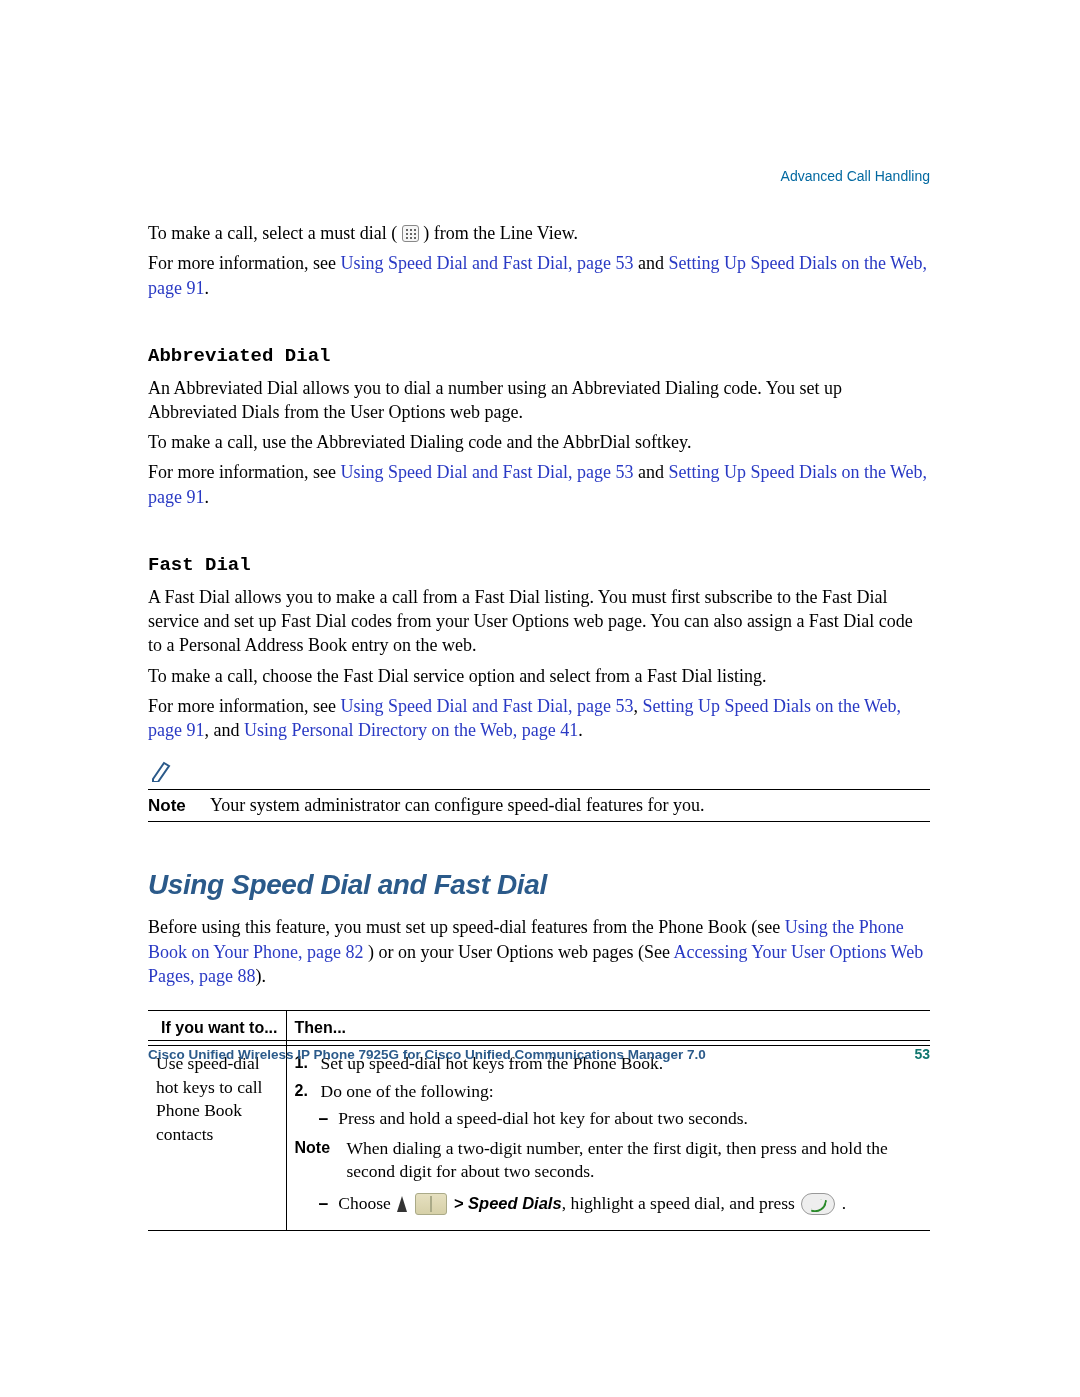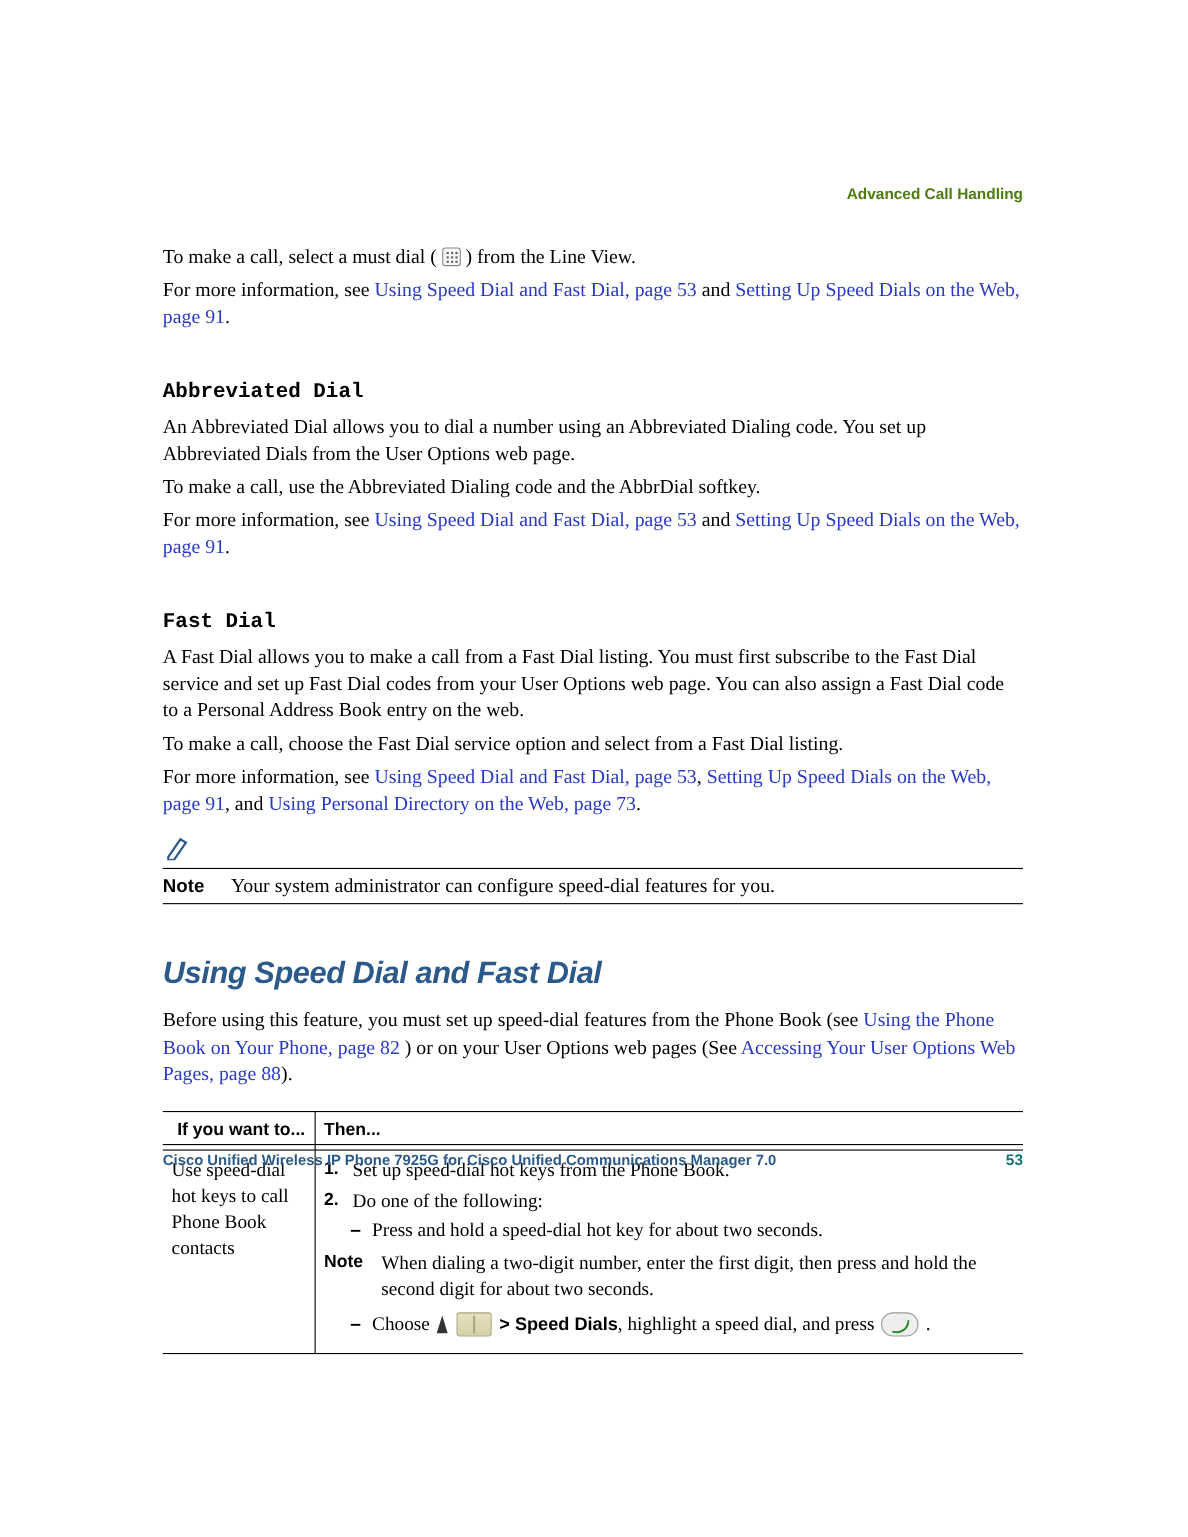--- a/index.html
+++ b/index.html
@@ -14,23 +14,23 @@
     position: relative;
   }
   .page {
     padding: 165px 150px 0 148px;
   }
   .header-right {
     position: absolute;
     right: 150px;
     top: 167px;
     font-family: Arial, Helvetica, sans-serif;
-    font-weight: bold;
+    font-weight: normal;
     font-size: 14px;
-    color: #4d7c0f;
+    color: #0369a1;
   }
   .para {
     margin: 0 0 6px 0;
   }
   .para.space-top {
     margin-top: 6px;
   }
   .first-block {
     margin-top: 56px;
   }
@@ -221,20 +221,21 @@
   .footer-page {
     font-family: Arial, Helvetica, sans-serif;
     font-weight: bold;
     font-size: 14px;
     color: #0f766e;
   }
   .then-strong {
     font-family: Arial, Helvetica, sans-serif;
     font-weight: bold;
     font-size: 16.5px;
+    font-style: italic;
   }
 </style>
 </head>
 <body>
 
 <div class="header-right">Advanced Call Handling</div>
 
 <div class="page">
 
   <div class="first-block">
@@ -261,21 +262,21 @@
     <a href="#" class="xref">Setting Up Speed Dials on the Web, page 91</a><span>.</span>
   </p>
 
   <h4 class="subhead">Fast Dial</h4>
   <p class="para">A Fast Dial allows you to make a call from a Fast Dial listing. You must first subscribe to the Fast Dial service and set up Fast Dial codes from your User Options web page. You can also assign a Fast Dial code to a Personal Address Book entry on the web.</p>
   <p class="para space-top">To make a call, choose the Fast Dial service option and select from a Fast Dial listing.</p>
   <p class="para space-top">
     <span>For more information, see </span>
     <a href="#" class="xref">Using Speed Dial and Fast Dial, page 53</a><span>, </span>
     <a href="#" class="xref">Setting Up Speed Dials on the Web, page 91</a><span>, and </span>
-    <a href="#" class="xref">Using Personal Directory on the Web, page 73</a><span>.</span>
+    <a href="#" class="xref">Using Personal Directory on the Web, page 41</a><span>.</span>
   </p>
 
   <div class="note-wrap">
     <span class="note-icon">
       <svg viewBox="0 0 24 22">
           <path d="M3 19 L14 3 L19 6 L8 22 L3 22 Z" fill="none" stroke="#2b5a8a" stroke-width="2"></path>
         </svg>
     </span>
     <div class="note-row">
       <div class="note-label">Note</div>

